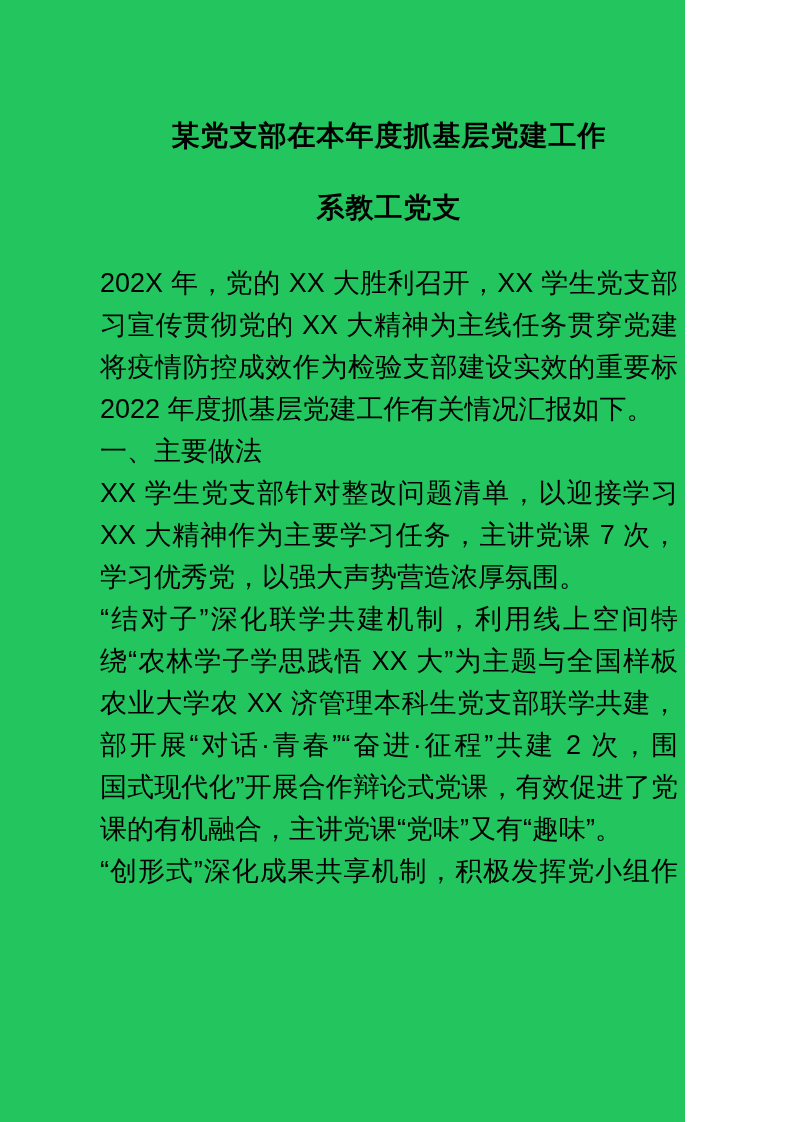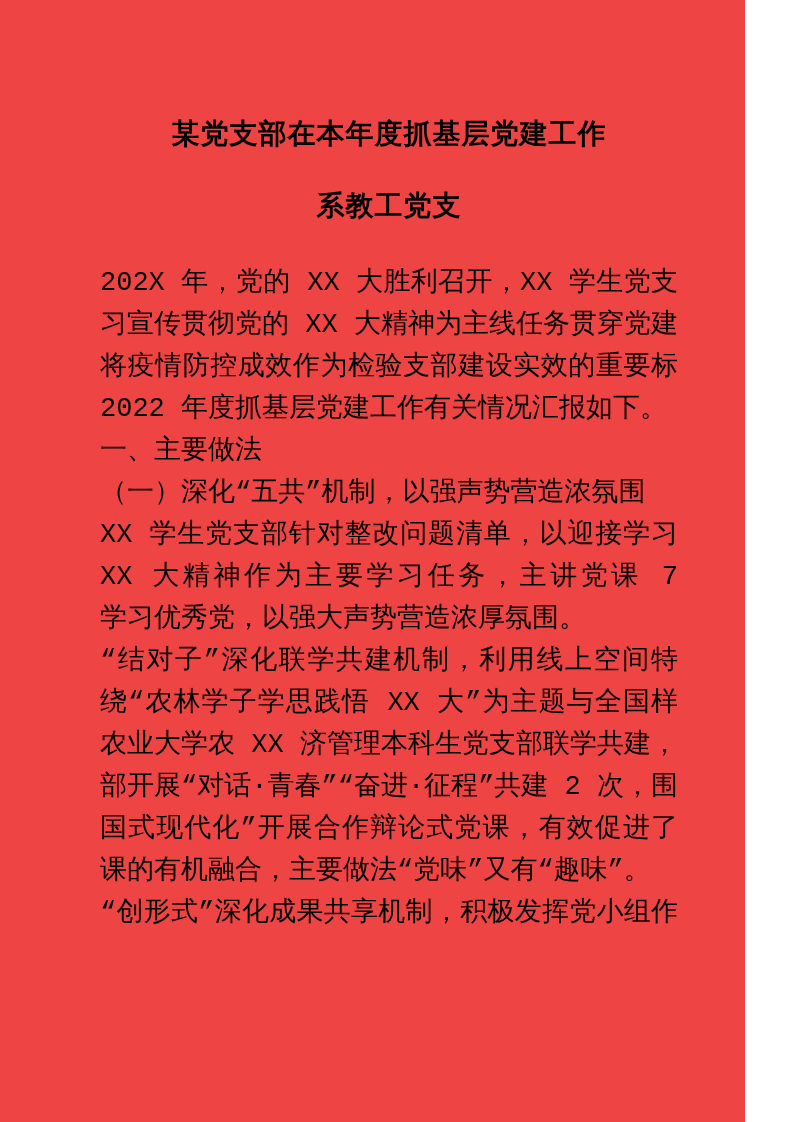--- a/index.html
+++ b/index.html
@@ -2,25 +2,25 @@
 <html><head>
 <meta charset="utf-8">
 <style>
   html, body {
     margin: 0;
     padding: 0;
     background: #ffffff;
   }
   .page {
     position: relative;
-    width: 745px;
+    width: 685px;
     height: 1122px;
-    background: #ef4444;
+    background: #22c55e;
     overflow: hidden;
-    font-family: Liberation Mono, monospace;
+    font-family: Liberation Sans, sans-serif;
     color: #000000;
   }
   .content {
     position: absolute;
     left: 100px;
     top: 0;
     width: 578px;
   }
   .title {
     margin: 0;
@@ -70,33 +70,30 @@
         <div class="paragraph">
           <div class="text-line justified">202X 年，党的 XX 大胜利召开，XX 学生党支部坚持以迎接学</div>
           <div class="text-line justified">习宣传贯彻党的 XX 大精神为主线任务贯穿党建工作始终，</div>
           <div class="text-line justified">将疫情防控成效作为检验支部建设实效的重要标准，现将</div>
           <div class="text-line final">2022 年度抓基层党建工作有关情况汇报如下。</div>
         </div>
         <div class="paragraph">
           <div class="text-line final">一、主要做法</div>
         </div>
         <div class="paragraph">
-          <div class="text-line final">（一）深化“五共”机制，以强声势营造浓氛围</div>
-        </div>
-        <div class="paragraph">
           <div class="text-line justified">XX 学生党支部针对整改问题清单，以迎接学习宣传贯彻党的</div>
           <div class="text-line justified">XX 大精神作为主要学习任务，主讲党课 7 次，组织党员大会</div>
           <div class="text-line final">学习优秀党，以强大声势营造浓厚氛围。</div>
         </div>
         <div class="paragraph">
           <div class="text-line justified">“结对子”深化联学共建机制，利用线上空间特性，支部围</div>
           <div class="text-line justified">绕“农林学子学思践悟 XX 大”为主题与全国样板支部中国</div>
           <div class="text-line justified">农业大学农 XX 济管理本科生党支部联学共建，学习优秀党</div>
           <div class="text-line justified">部开展“对话·青春”“奋进·征程”共建 2 次，围绕“中</div>
           <div class="text-line justified">国式现代化”开展合作辩论式党课，有效促进了党课与专业</div>
-          <div class="text-line final">课的有机融合，主要做法“党味”又有“趣味”。</div>
+          <div class="text-line final">课的有机融合，主讲党课“党味”又有“趣味”。</div>
         </div>
         <div class="paragraph">
           <div class="text-line justified">“创形式”深化成果共享机制，积极发挥党小组作用，采用</div>
         </div>
       </div>
   </div>
 </div>
 
 </body></html>

